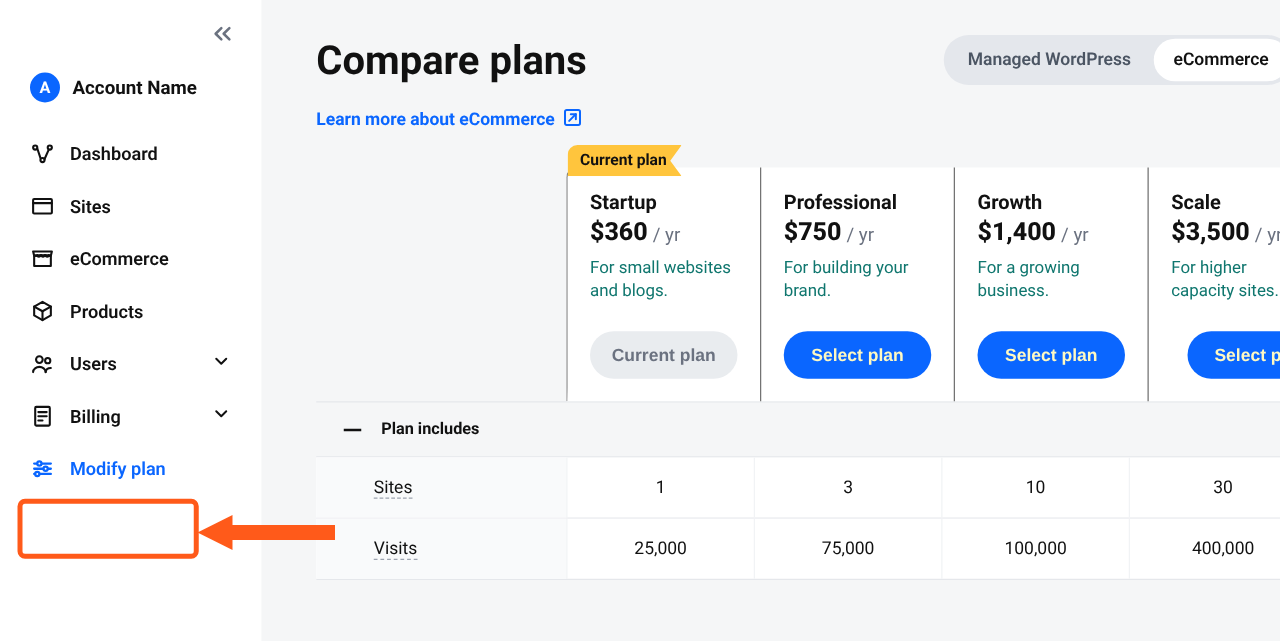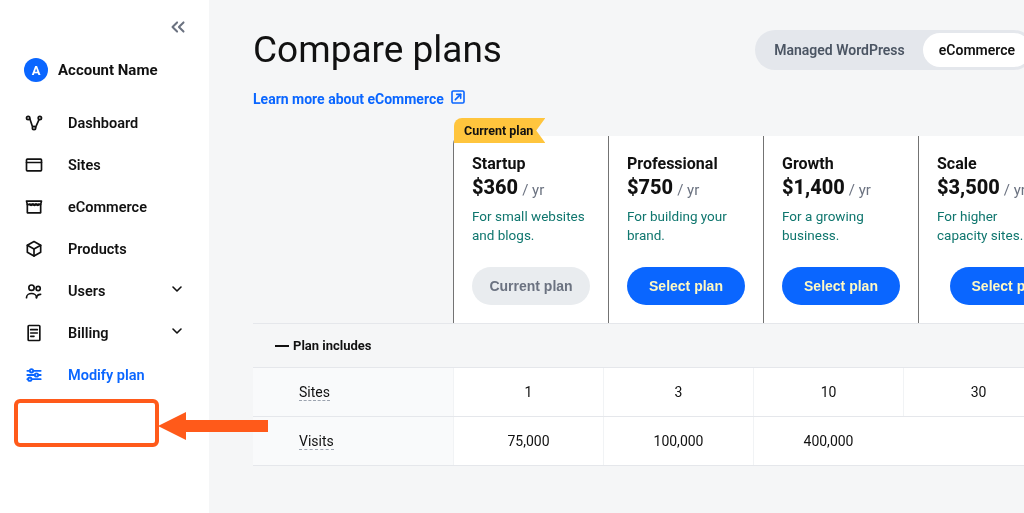--- a/index.html
+++ b/index.html
@@ -41,21 +41,21 @@
     color: #fff;
     font-weight: 700;
     display: flex; align-items: center; justify-content: center;
     font-size: 13px;
   }
   .account-name { font-weight: 700; font-size: 15px; }
   .nav { padding: 4px 8px; }
   .nav-item {
     display: flex;
     align-items: center;
-    gap: 24px;
+    gap: 12px;
     padding: 11px 16px;
     border-radius: 6px;
     font-size: 14.5px;
     color: #111;
     font-weight: 600;
     cursor: pointer;
   }
   .nav-item .icon { width: 20px; display:flex; justify-content:center; }
   .nav-item .icon svg { width: 20px; height: 20px; stroke: #111; }
   .nav-item .chev { margin-left: auto; }
@@ -91,21 +91,21 @@
     padding: 28px 0 0 44px;
     min-width: 0;
     overflow: hidden;
   }
   .title-row {
     display: flex;
     align-items: center;
     justify-content: space-between;
     padding-right: 0;
   }
-  h1 { font-size: 37px; font-weight: 400; }
+  h1 { font-size: 32px; font-weight: 700; }
   .pill-tabs {
     display: flex;
     background: #e4e7ec;
     border-radius: 999px;
     padding: 3px;
     gap: 2px;
     margin-right: -10px;
   }
   .pill-tab {
     padding: 9px 16px;
@@ -174,21 +174,21 @@
     align-self: center;
   }
   .select-btn.disabled {
     background: #e9ecef;
     color: #6b7280;
     cursor: default;
   }
   .includes-row {
     display: flex;
     align-items: center;
-    gap: 4px;
+    gap: 16px;
     padding: 14px 0 14px 22px;
     font-size: 13px;
     font-weight: 700;
     border-bottom: 1px solid #e5e7eb;
   }
   .includes-row .minus { width: 14px; height: 2px; background: #111; }
   .data-row { display: flex; border-bottom: 1px solid #e5e7eb; background:#fff; }
   .data-row .label-cell {
     flex: 0 0 200px;
     padding: 16px 0 16px 46px;
@@ -391,19 +391,20 @@
 
       <div class="data-row">
         <div class="label-cell"><span>Sites</span></div>
         <div class="val-cell">1</div>
         <div class="val-cell">3</div>
         <div class="val-cell">10</div>
         <div class="val-cell">30</div>
       </div>
       <div class="data-row">
         <div class="label-cell"><span>Visits</span></div>
+        <div class="val-cell">25,000</div>
         <div class="val-cell">75,000</div>
         <div class="val-cell">100,000</div>
         <div class="val-cell">400,000</div>
       </div>
     </div>
   </main>
 </div>
 
 </body></html>

